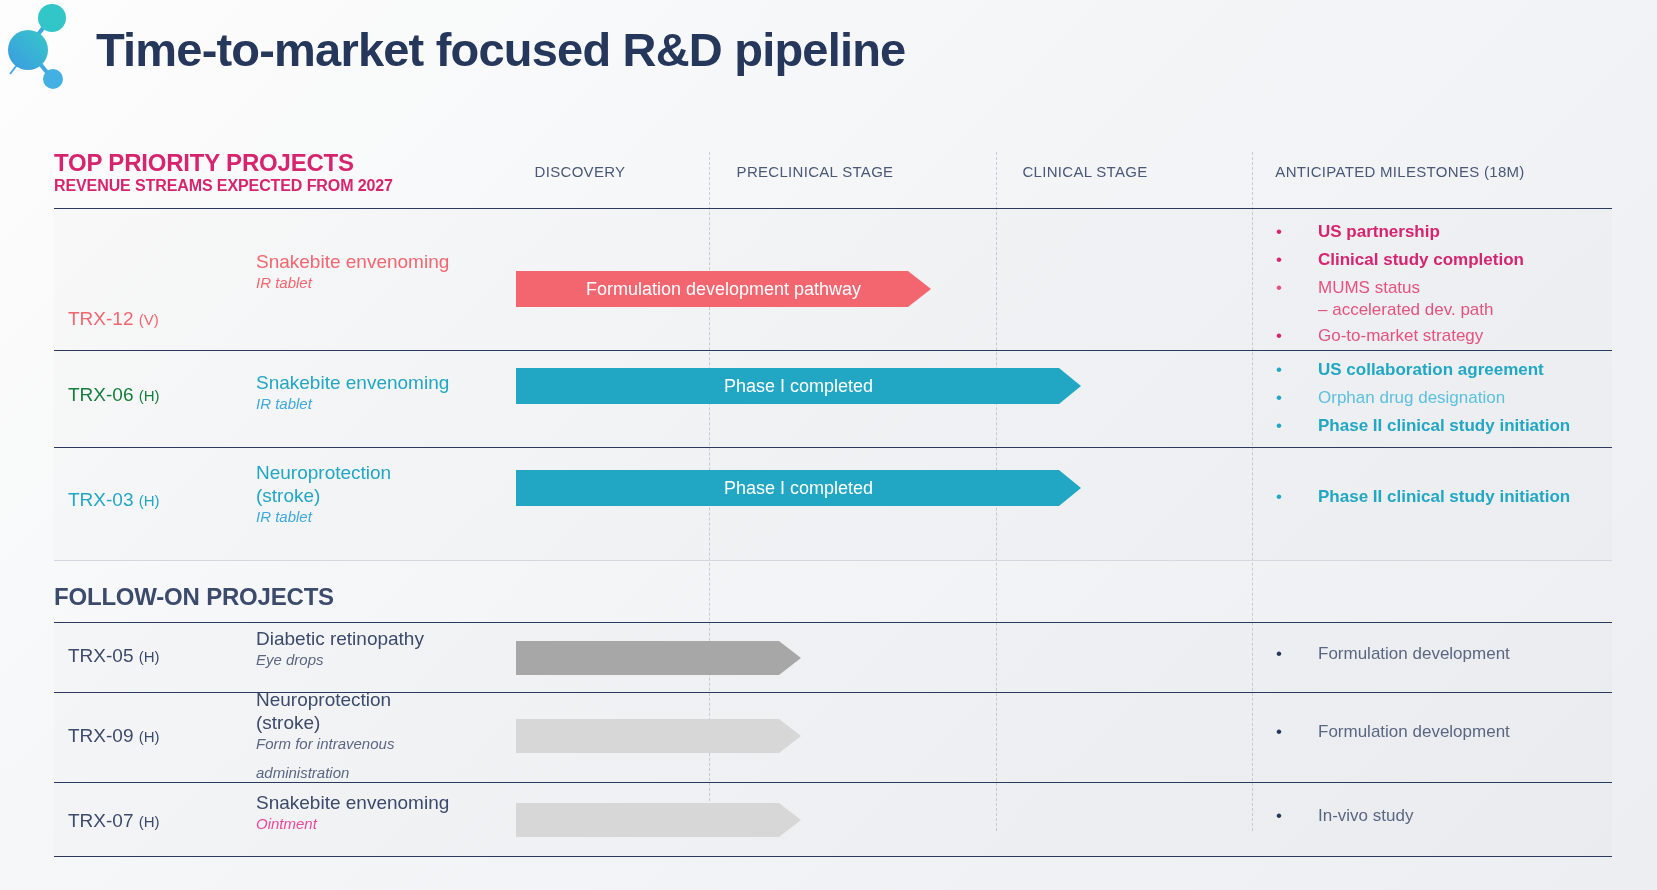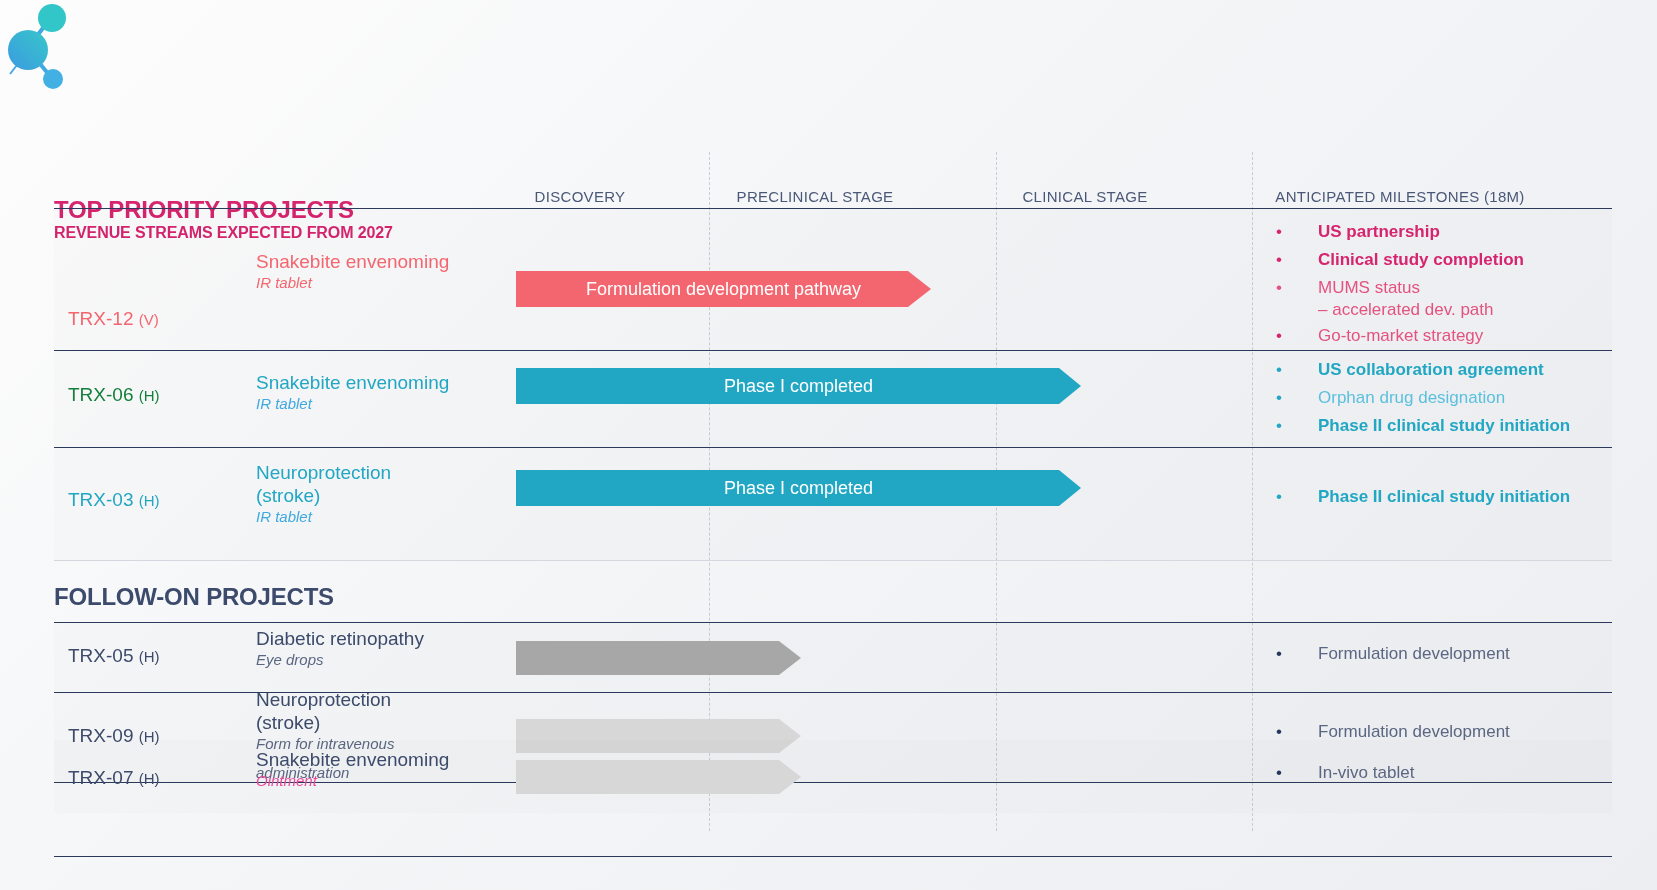--- a/index.html
+++ b/index.html
@@ -11,29 +11,29 @@
   }
   
   .page-header{position:absolute;left:0;top:0;width:1657px;height:118px;}
   .logo{position:absolute;left:8px;top:4px;width:76px;height:92px;}
   .page-title{
     position:absolute;left:96px;top:22px;
     font-size:47px;font-weight:bold;color:#26375c;letter-spacing:-0.8px;
     white-space:nowrap;
   }
   
-  .section-top{position:absolute;left:54px;top:150px;margin-top:47px;}
+  .section-top{position:absolute;left:54px;top:150px;}
   .section-top .t1{font-size:24px;font-weight:bold;color:#d6246e;letter-spacing:-0.2px;line-height:1.06;}
   .section-top .t2{font-size:16px;font-weight:bold;color:#d6246e;letter-spacing:-0.1px;margin-top:2px;}
   .section-follow{
     position:absolute;left:54px;top:583px;
     font-size:24px;font-weight:bold;color:#3c4a6b;letter-spacing:-0.2px;
   }
   
-  .col-headers{position:absolute;left:0;top:163px;width:1657px;height:32px;margin-top:25px;}
+  .col-headers{position:absolute;left:0;top:163px;width:1657px;height:32px;}
   .col-head{
     position:absolute;top:0;text-align:center;
     font-size:15px;color:#4a5878;letter-spacing:.3px;white-space:nowrap;
   }
   
   .vsep{position:absolute;width:0;border-left:1px dashed #c9ccd4;}
   
   .hrule{position:absolute;left:54px;width:1558px;height:0;border-top:1px solid #2b3a5c;}
   .hrule.light{border-top:1px solid #d4d7dd;}
   
@@ -73,20 +73,21 @@
         </linearGradient>
       </defs>
       <line x1="20" y1="44" x2="41" y2="16" stroke="#3fa9e0" stroke-width="4"></line>
       <line x1="24" y1="50" x2="42" y2="72" stroke="#3fa9e0" stroke-width="4"></line>
       <line x1="2" y1="70" x2="16" y2="52" stroke="#4aa8e6" stroke-width="2"></line>
       <circle cx="44" cy="14" r="14" fill="#33c6c9"></circle>
       <circle cx="20" cy="46" r="20" fill="url(#lg1)"></circle>
       <circle cx="45" cy="75" r="10" fill="#43b0e3"></circle>
     </svg>
   </div>
+  <div class="page-title">Time-to-market focused R&amp;D pipeline</div>
 </div>
 
 <div class="section-top">
   <div class="t1">TOP PRIORITY PROJECTS</div>
   <div class="t2">REVENUE STREAMS EXPECTED FROM 2027</div>
 </div>
 
 <div class="col-headers">
   <div class="col-head" style="left:455px;width:250px;">DISCOVERY</div>
   <div class="col-head" style="left:685px;width:260px;">PRECLINICAL STAGE</div>
@@ -244,34 +245,34 @@
     </svg>
   </div>
   <div class="miles" style="top:28px;">
     <div class="mrow">
       <span class="mbullet" style="color:#26375c;">•</span>
       <span class="mtext" style="color:#5b6782;">Formulation development</span>
     </div>
   </div>
 </div>
 
-<div class="row" style="top:740px;height:73px;text-decoration:underline;">
+<div class="row" style="top:783px;height:73px;text-decoration:underline;">
   <div class="row-band"></div>
   <div class="code" style="top:27px;color:#3c4a6b;">
     <span>TRX-07</span>
     <span class="sub">(H)</span>
   </div>
   <div class="desc" style="top:8px;">
     <div class="name" style="color:#3c4a6b;">Snakebite envenoming</div>
     <div class="form" style="color:#ec4899;">Ointment</div>
   </div>
   <div class="bar" style="left:516px;top:20px;width:285px;height:34px;">
     <svg width="285" height="34" viewBox="0 0 285 34" style="position:absolute;left:0;top:0;">
       <polygon points="0,0 263,0 285,17 263,34 0,34" fill="#d7d7d7"></polygon>
     </svg>
   </div>
   <div class="miles" style="top:22px;">
     <div class="mrow">
       <span class="mbullet" style="color:#26375c;">•</span>
-      <span class="mtext" style="color:#5b6782;">In-vivo tablet</span>
+      <span class="mtext" style="color:#5b6782;">In-vivo study</span>
     </div>
   </div>
 </div>
 
 </body></html>

